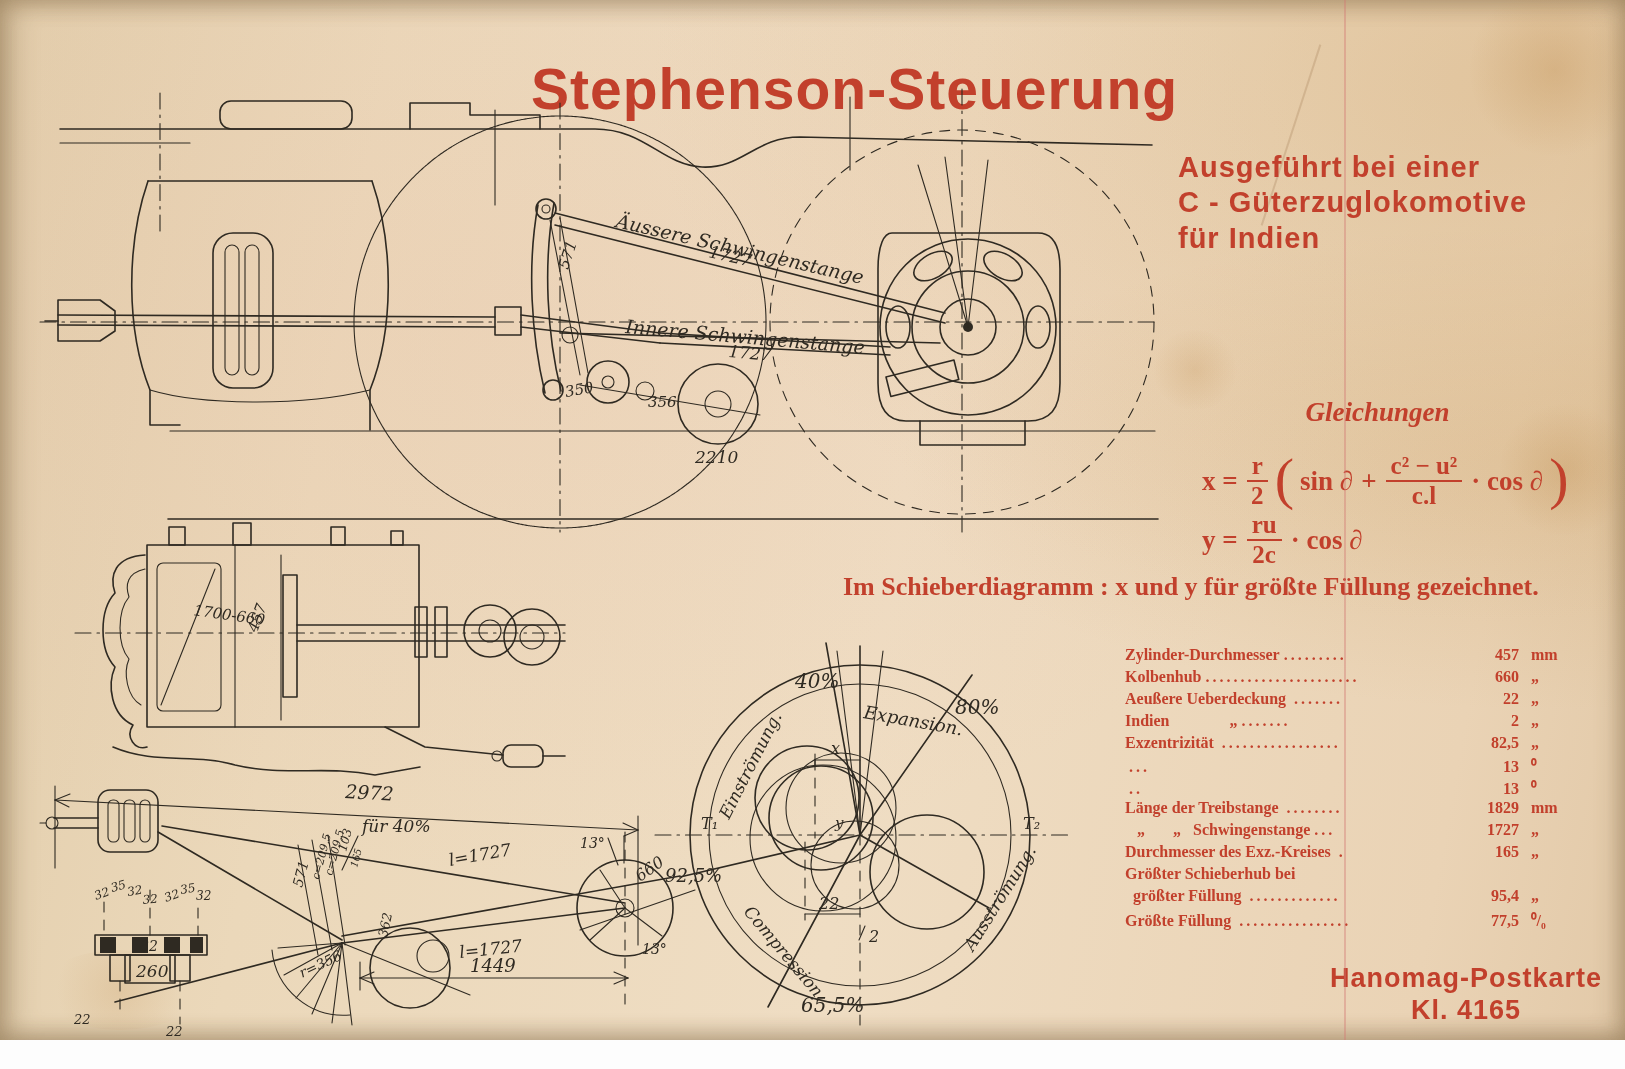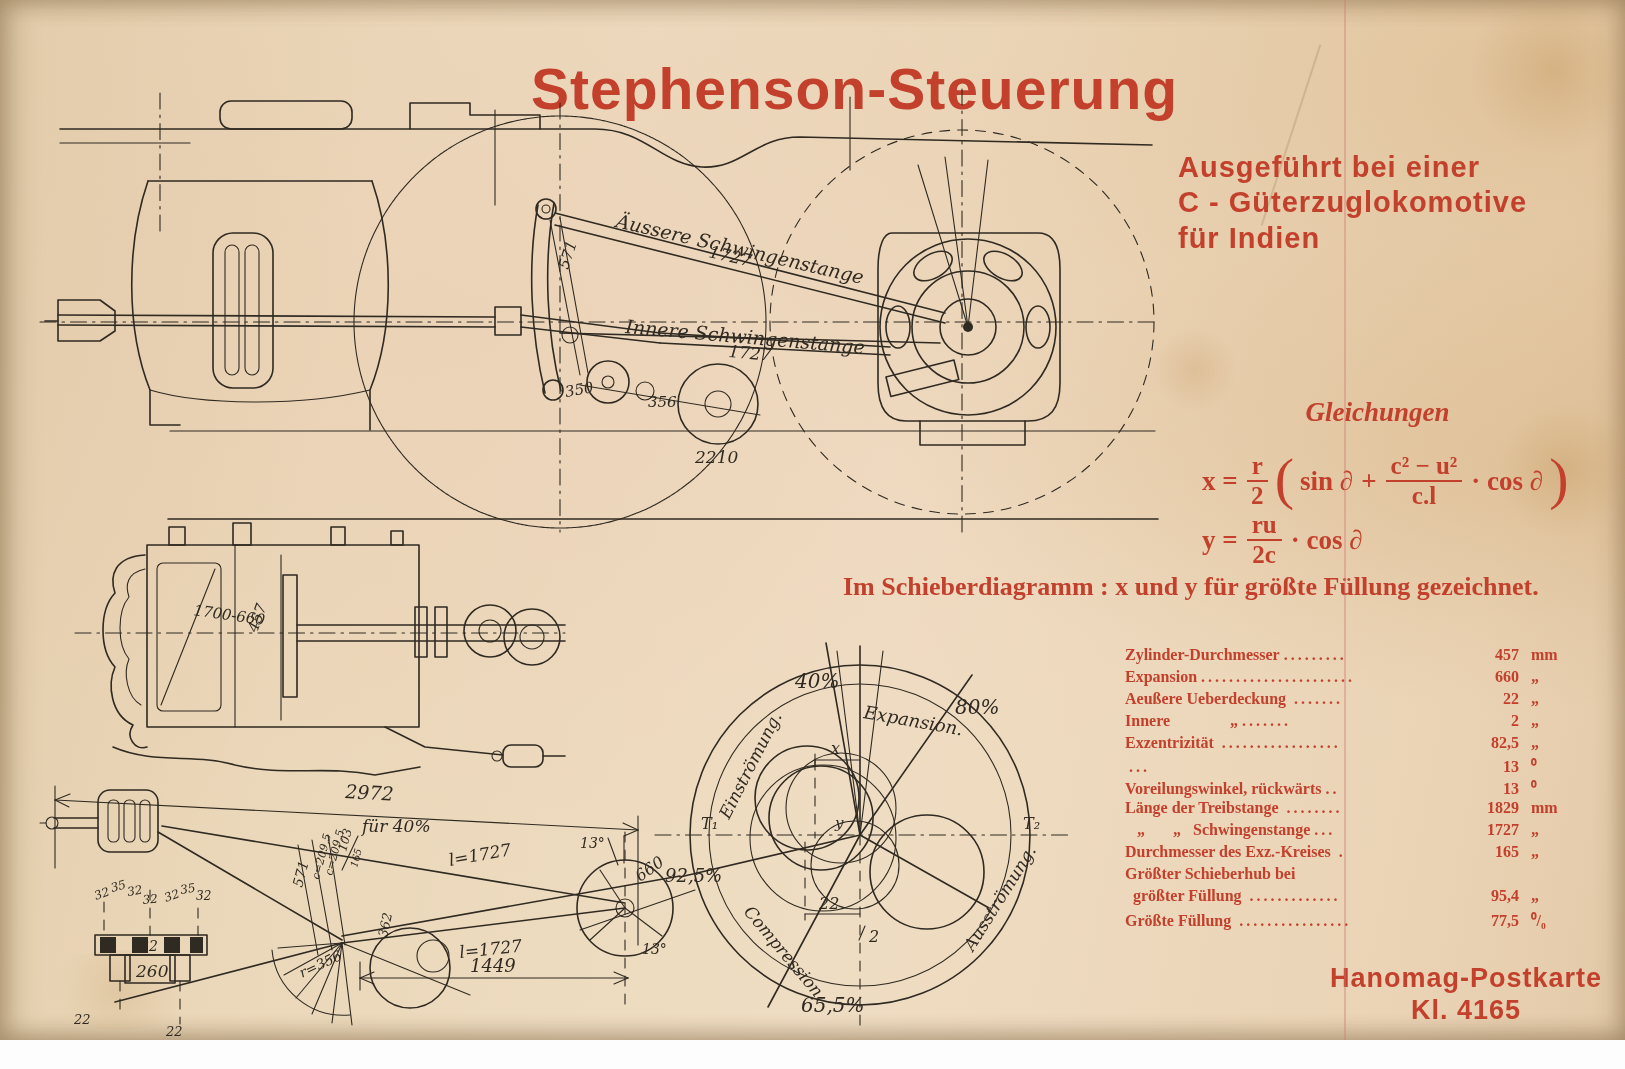--- a/index.html
+++ b/index.html
@@ -113,50 +113,49 @@
     <div id="note" class="red-serif">Im Schieberdiagramm : x und y für größte Füllung gezeichnet.</div>
 
     <div id="spec">
       <div class="spec-row">
           <span class="lbl">Zylinder-Durchmesser</span>
           <span class="dots">.........</span>
           <span class="val">457</span>
           <span class="unit">mm</span>
         </div>
       <div class="spec-row">
-          <span class="lbl">Expansion</span>
+          <span class="lbl">Kolbenhub</span>
           <span class="dots">......................</span>
           <span class="val">660</span>
           <span class="unit">„</span>
         </div>
       <div class="spec-row">
           <span class="lbl">Aeußere Ueberdeckung </span>
           <span class="dots">.......</span>
           <span class="val">22</span>
           <span class="unit">„</span>
         </div>
       <div class="spec-row">
-          <span class="lbl">Innere               „</span>
+          <span class="lbl">Indien               „</span>
           <span class="dots"> .......</span>
           <span class="val">2</span>
           <span class="unit">„</span>
         </div>
       <div class="spec-row">
           <span class="lbl">Exzentrizität </span>
           <span class="dots">.................</span>
           <span class="val">82,5</span>
           <span class="unit">„</span>
         </div>
       <div class="spec-row">
           <span class="dots">...</span>
           <span class="val">13</span>
           <span class="unit">⁰</span>
         </div>
       <div class="spec-row">
-          <span class="lbl">Voreilungswinkel, rückwärts</span>
           <span class="dots">..</span>
           <span class="val">13</span>
           <span class="unit">⁰</span>
         </div>
       <div class="spec-row">
           <span class="lbl">Länge der Treibstange </span>
           <span class="dots">........</span>
           <span class="val">1829</span>
           <span class="unit">mm</span>
         </div>

